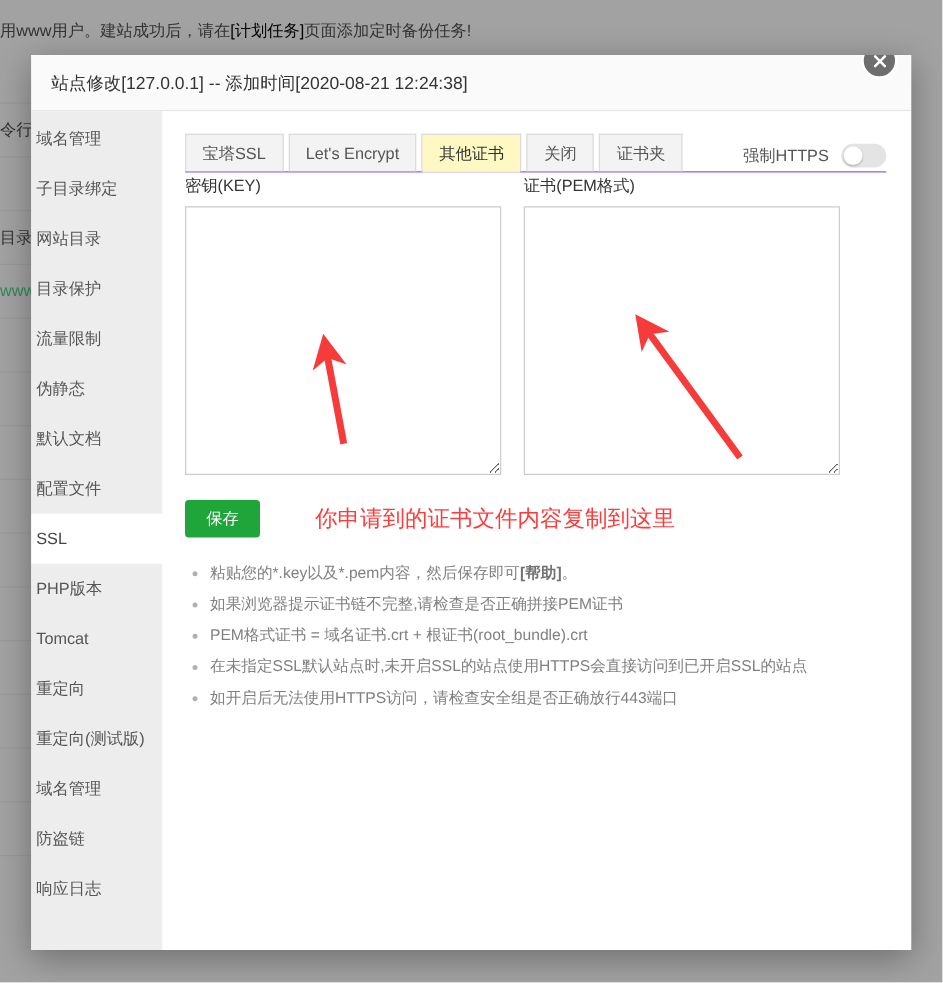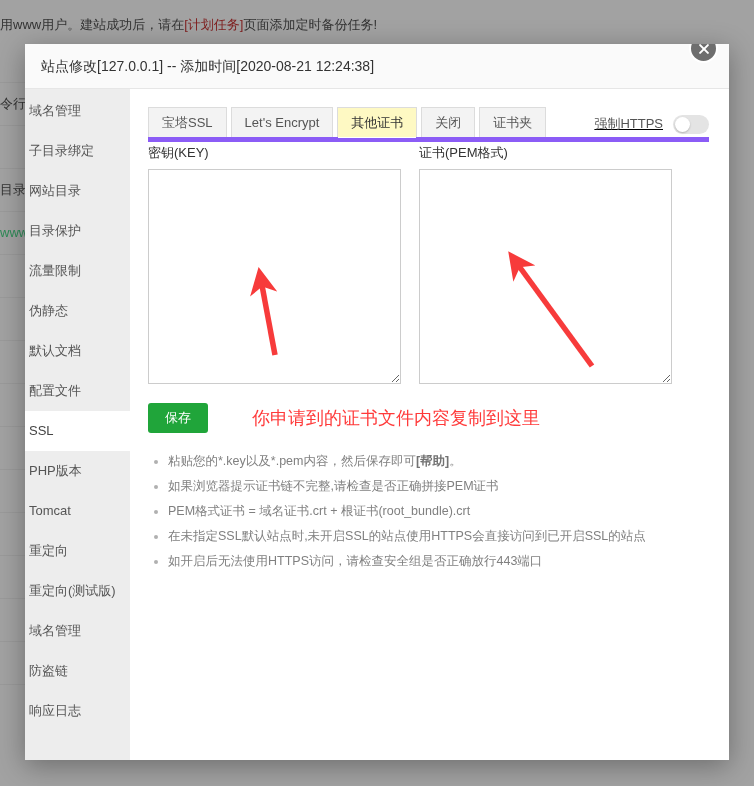--- a/index.html
+++ b/index.html
@@ -28,21 +28,21 @@
   .bg-banner {
     position: absolute;
     left: 0; top: 14px;
     width: 754px; height: 22px;
     color: #333;
     font-size: 13px;
     line-height: 22px;
     white-space: nowrap;
     overflow: hidden;
   }
-  .bg-banner .lnk { color: #7f1d1d; }
+  .bg-banner .lnk { color: #000000; }
   .bg-rows {
     position: absolute;
     left: 0; top: 40px;
     width: 56px;
     height: 660px;
   }
   .bg-row {
     position: relative;
     height: 42px;
     border-bottom: 1px solid #9a9a9a;
@@ -131,21 +131,21 @@
     position: relative;
     padding: 18px 20px 0 18px;
     background: #fff;
     box-sizing: border-box;
   }
 
   
   .tabs-row {
     position: relative;
     height: 30px;
-    border-bottom: 5px solid #8b5cf6;
+    border-bottom: 1px solid #8b5cf6;
     display: flex;
     align-items: flex-end;
   }
   .tab {
     height: 30px;
     line-height: 29px;
     padding: 0 13px;
     font-size: 13px;
     color: #555;
     background: #f3f3f3;
@@ -166,23 +166,22 @@
     content: "";
     position: absolute;
     left: 0; right: 0; bottom: -1px;
     height: 1px; background: #ffffff;
   }
   .https-box {
     position: absolute;
     right: 0;
     bottom: 3px;
     display: flex;
-    align-items: flex-start;
+    align-items: flex-end;
     gap: 10px;
-    text-decoration: underline;
   }
   .https-label { font-size: 13px; color: #555; white-space: nowrap; }
   .switch {
     width: 36px; height: 19px;
     border-radius: 10px;
     background: #e4e4e4;
     position: relative;
     cursor: pointer;
   }
   .switch .knob {

